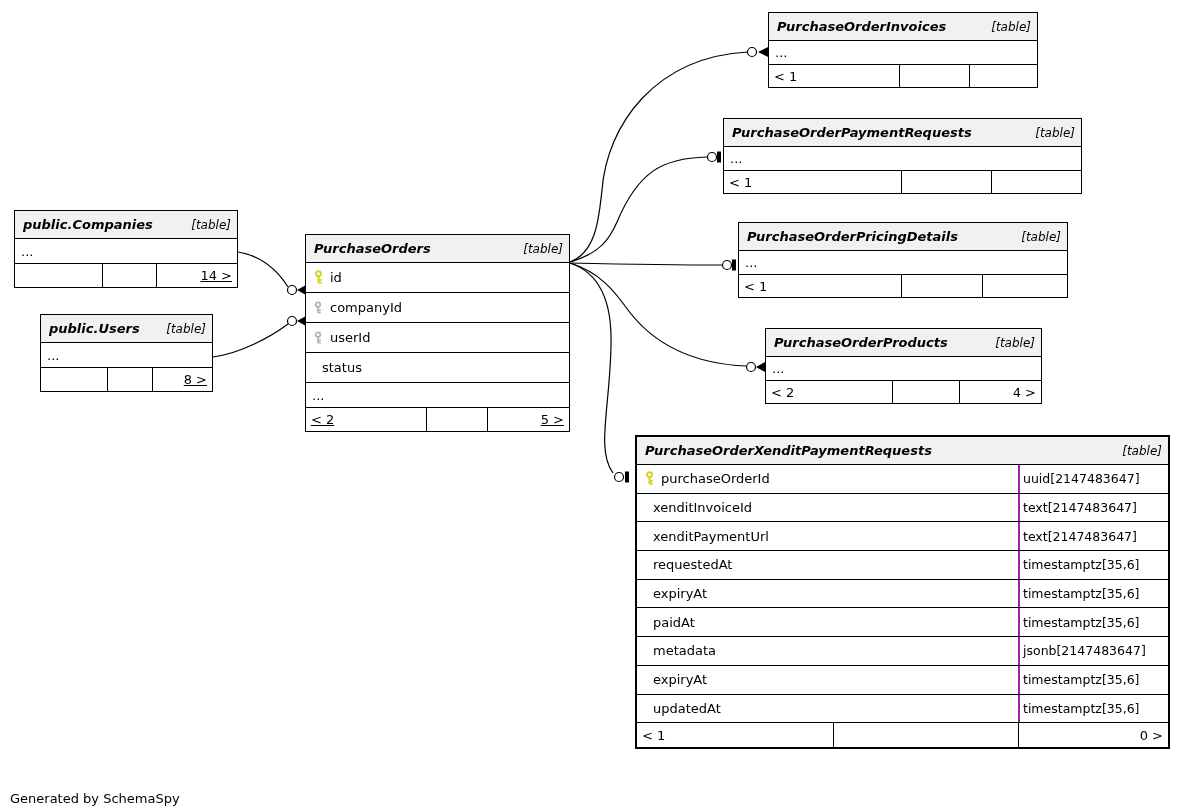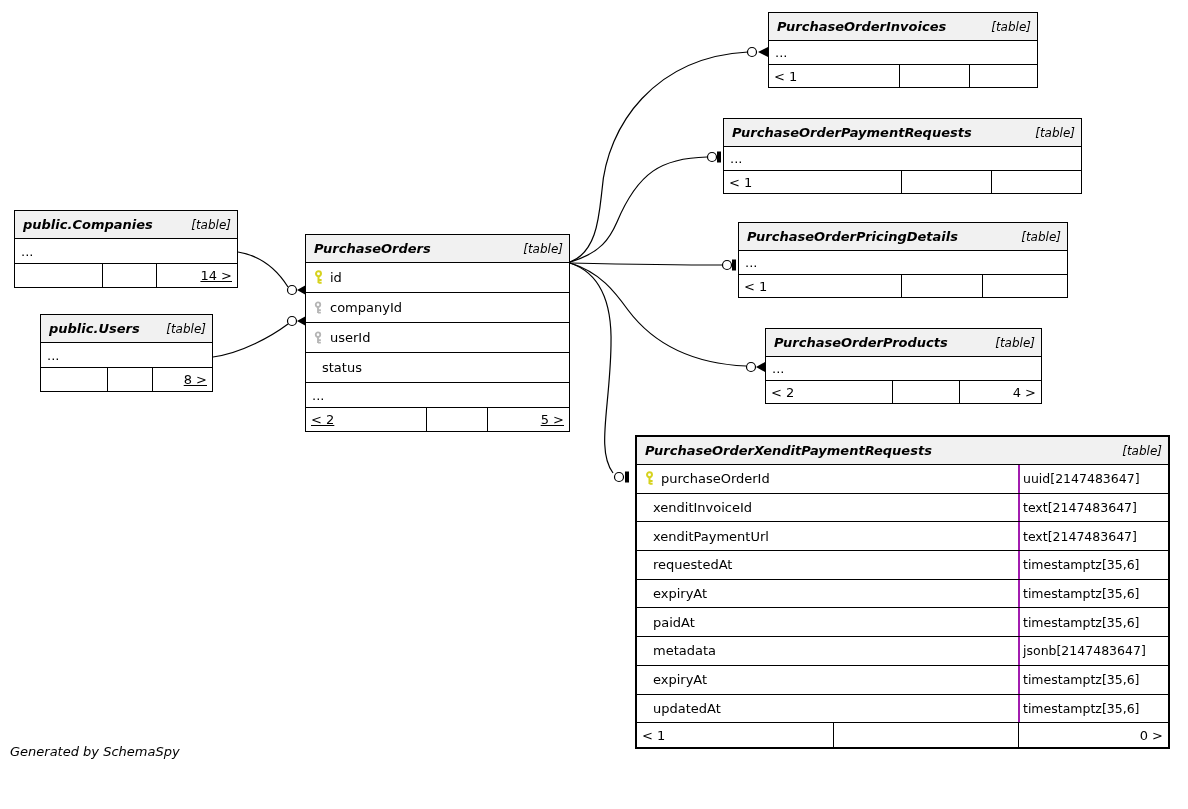--- a/index.html
+++ b/index.html
@@ -21,21 +21,21 @@
   .foot{display:flex;height:22px;}
   .foot.h23{height:23px;text-decoration:underline;}
   .foot.h24{height:24px;}
   .fc{box-sizing:border-box;padding:0 5px;display:flex;align-items:center;white-space:nowrap;}
   .fc+.fc{border-left:1px solid #000;}
   .f1{flex:1;}
   .fr{justify-content:flex-end;}
   .xr{display:flex;border-bottom:1px solid #000;height:27.7px;}
   .xl{flex:1;display:flex;align-items:center;}
   .xt{width:150px;border-left:2px solid #a21caf;display:flex;align-items:center;padding:0 3px;font-size:12.5px;white-space:nowrap;box-sizing:border-box;}
-  #gennote{position:absolute;left:10px;top:744px;font-size:13px;z-index:2;font-style:italic;}
+  #gennote{position:absolute;left:10px;top:791px;font-size:13px;z-index:2;}
   svg .wire{fill:none;stroke:#000;stroke-width:1.2px;}
   svg .odot{fill:#fff;stroke:#000;stroke-width:1.2px;}
   svg .solid{fill:#000;stroke:none;}
 </style>
 </head>
 <body>
 
 <div id="canvas">
 
   <svg id="wires" width="1188" height="809">

